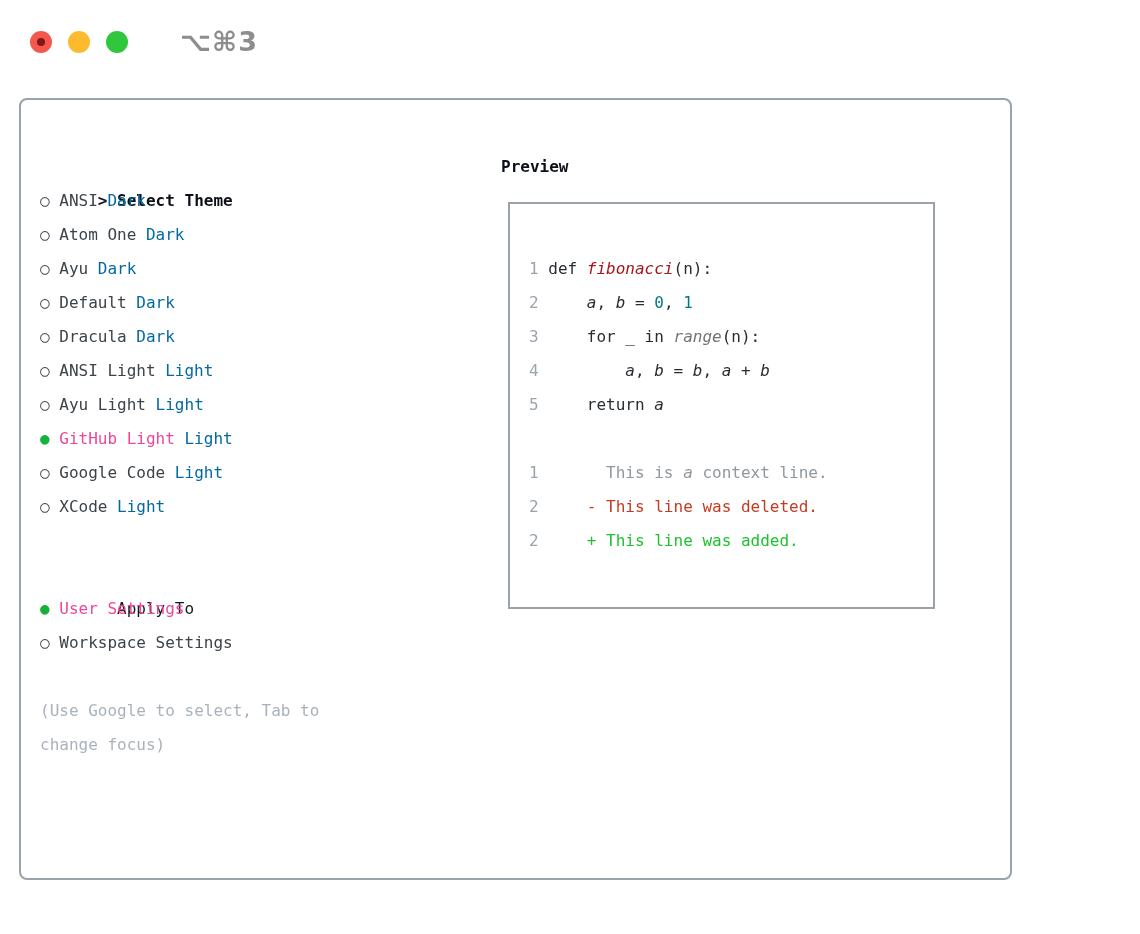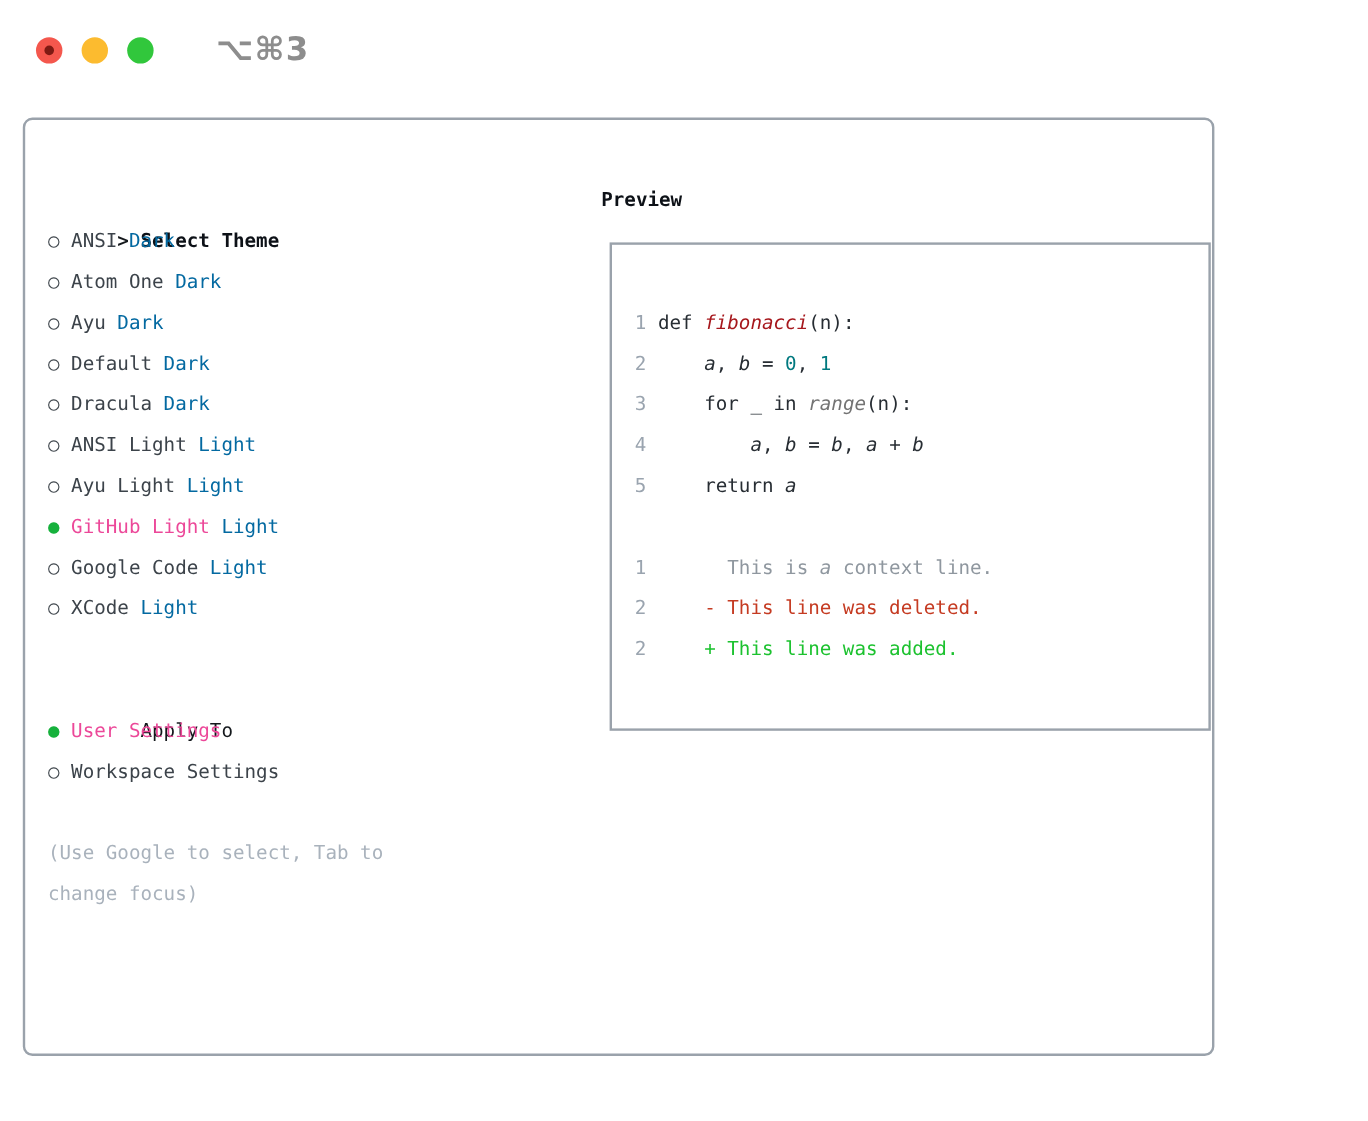--- a/index.html
+++ b/index.html
@@ -33,21 +33,21 @@
   .prompt-mark{color:#14181c;font-weight:bold;}
   .prompt-label{color:#0d1117;font-weight:bold;}
   .item-name{color:#3c434a;margin-right:1ch;text-align:right;}
   .item-name.sel{color:#ec4899;}
   .item-tag{color:#0369a1;}
   .apply-label{color:#14181c;}
   .hint-line{color:#a9b2bc;}
   
   .preview-title{color:#0d1117;font-weight:bold;}
   .preview-box{
-    margin-left:7px;margin-top:18px;width:501px;height:407px;
+    margin-left:7px;margin-top:18px;width:427px;height:407px;
     box-sizing:border-box;border:2px solid #9aa2ab;background:#fff;
     padding:48px 0 0 19px;overflow:hidden;
   }
   .gut{display:inline-block;width:2ch;color:#9aa4af;}
   .seg-plain{color:#272d33;}
   .seg-func{color:#a6171c;font-style:italic;}
   .seg-number{color:#00797f;}
   .seg-call{color:#737373;font-style:italic;}
   .seg-var{color:#272d33;font-style:italic;}
   .seg-ctx{color:#8f979f;}

